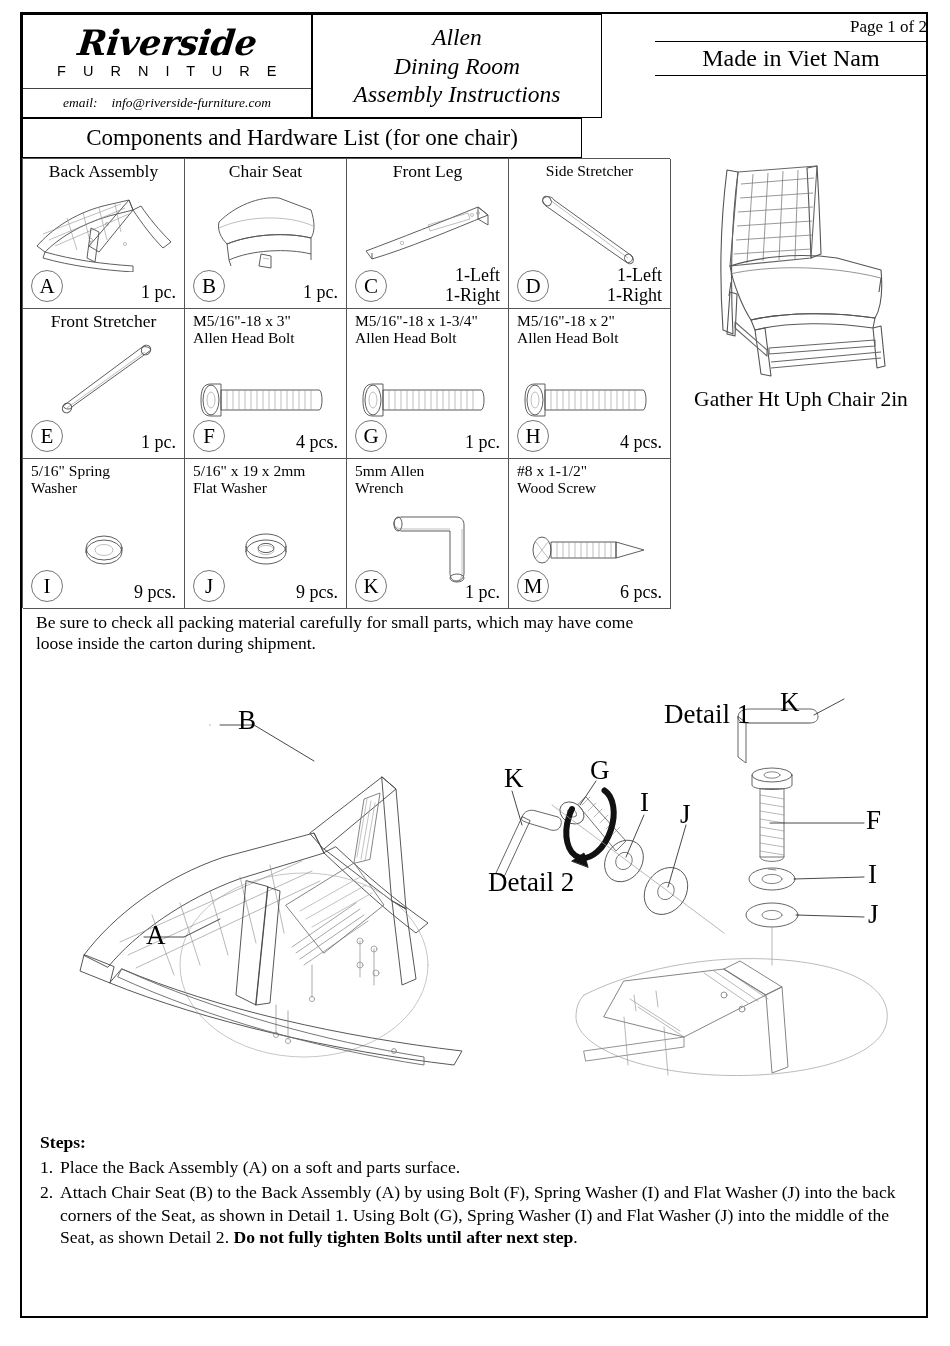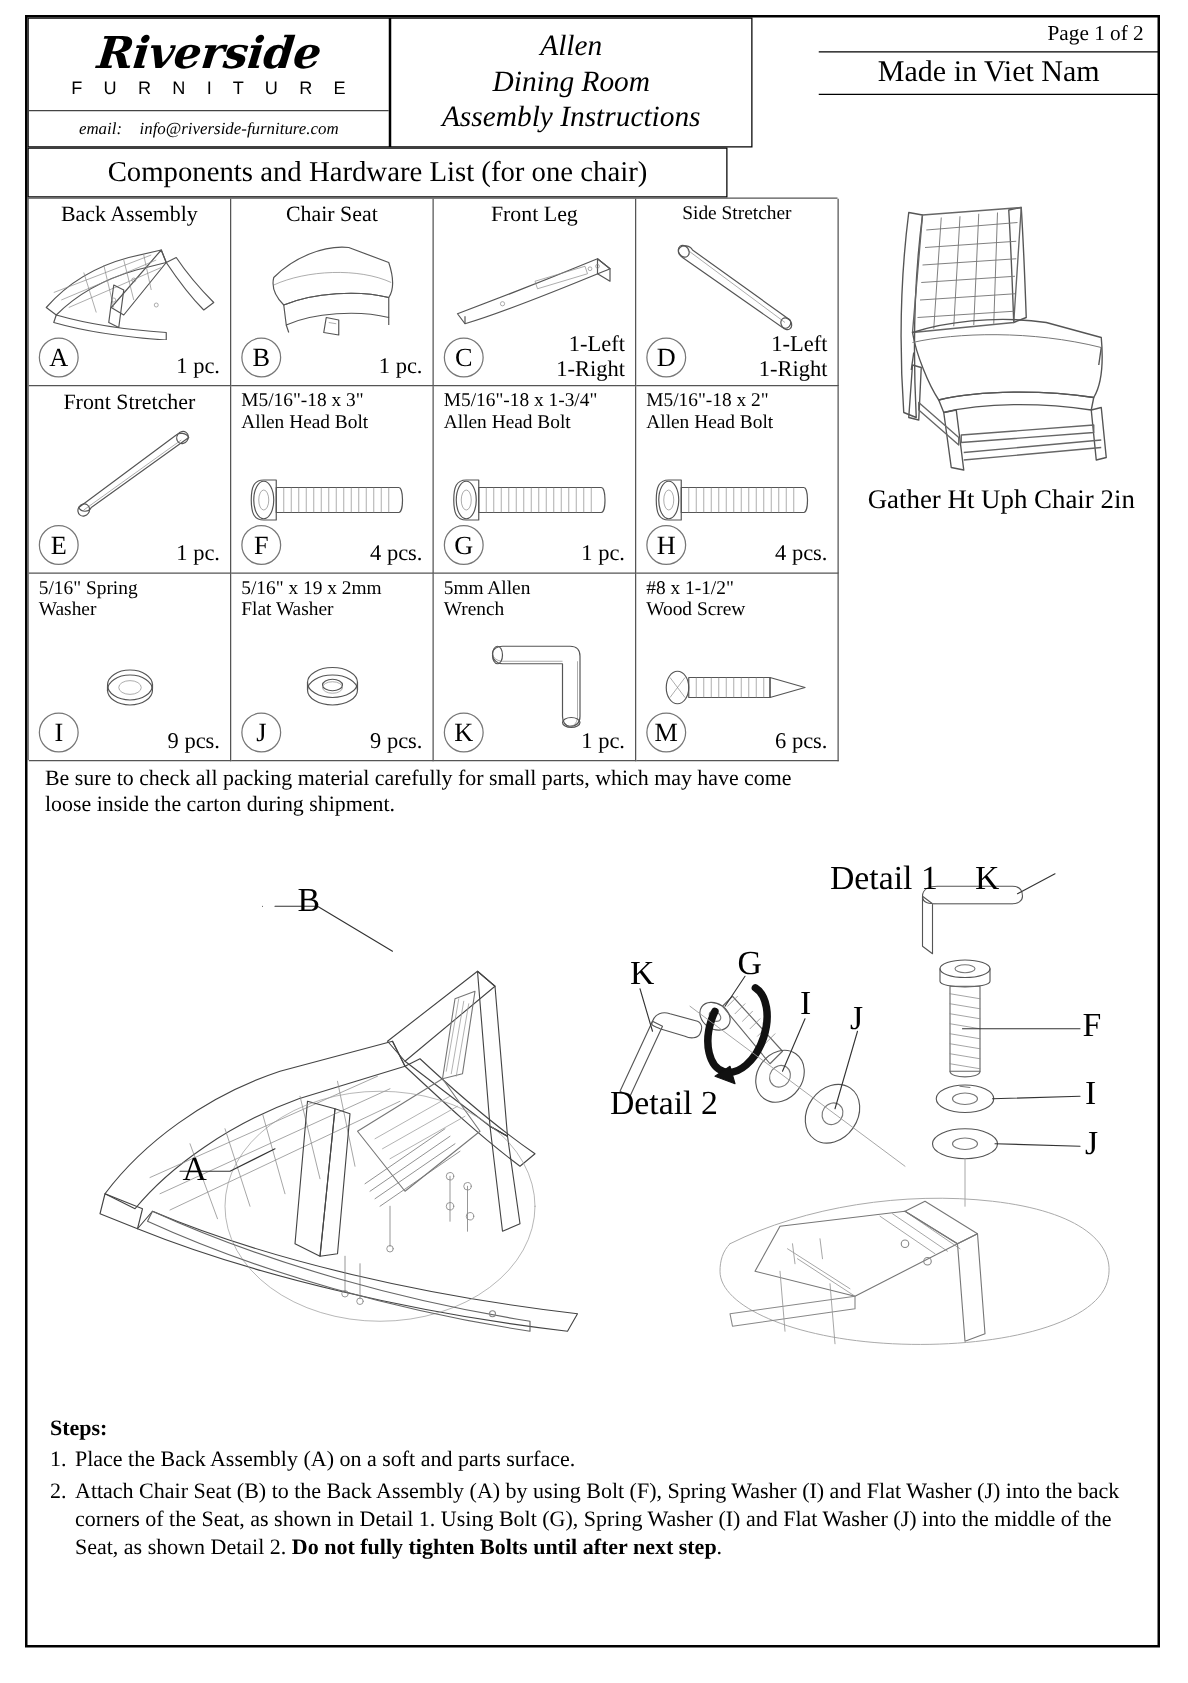--- a/index.html
+++ b/index.html
@@ -95,21 +95,20 @@
 
   #page-num-box {
     position: absolute;
     left: 655px;
     top: 14px;
     width: 272px;
     height: 28px;
     border-bottom: 1.2px solid #000;
     box-sizing: border-box;
     text-align: right;
-    padding-right: 12px;
     font-size: 17px;
     line-height: 26px;
   }
   #made-in-box {
     position: absolute;
     left: 655px;
     top: 42px;
     width: 272px;
     height: 34px;
     border-bottom: 1.2px solid #000;
@@ -734,21 +733,21 @@
       <path d="M610 330 L612 346 M632 326 L634 342" stroke="#999" stroke-width="0.7"></path>
       <circle cx="700" cy="330" r="3" stroke="#888"></circle>
       <circle cx="718" cy="344" r="3" stroke="#888"></circle>
     </g>
   </svg>
 
   
   <span class="diag-label" style="left:214px; top:42px;">B</span>
   <span class="diag-label" style="left:122px; top:257px;">A</span>
 
-  <span class="diag-label" style="left:640px; top:24px;">Detail 1</span>
+  <span class="diag-label" style="left:640px; top:36px;">Detail 1</span>
   <span class="diag-label" style="left:756px; top:24px;">K</span>
   <span class="diag-label" style="left:842px; top:142px;">F</span>
   <span class="diag-label" style="left:844px; top:196px;">I</span>
   <span class="diag-label" style="left:844px; top:236px;">J</span>
 
   <span class="diag-label" style="left:464px; top:204px;">Detail 2</span>
   <span class="diag-label" style="left:480px; top:100px;">K</span>
   <span class="diag-label" style="left:566px; top:92px;">G</span>
   <span class="diag-label" style="left:616px; top:124px;">I</span>
   <span class="diag-label" style="left:656px; top:136px;">J</span>

